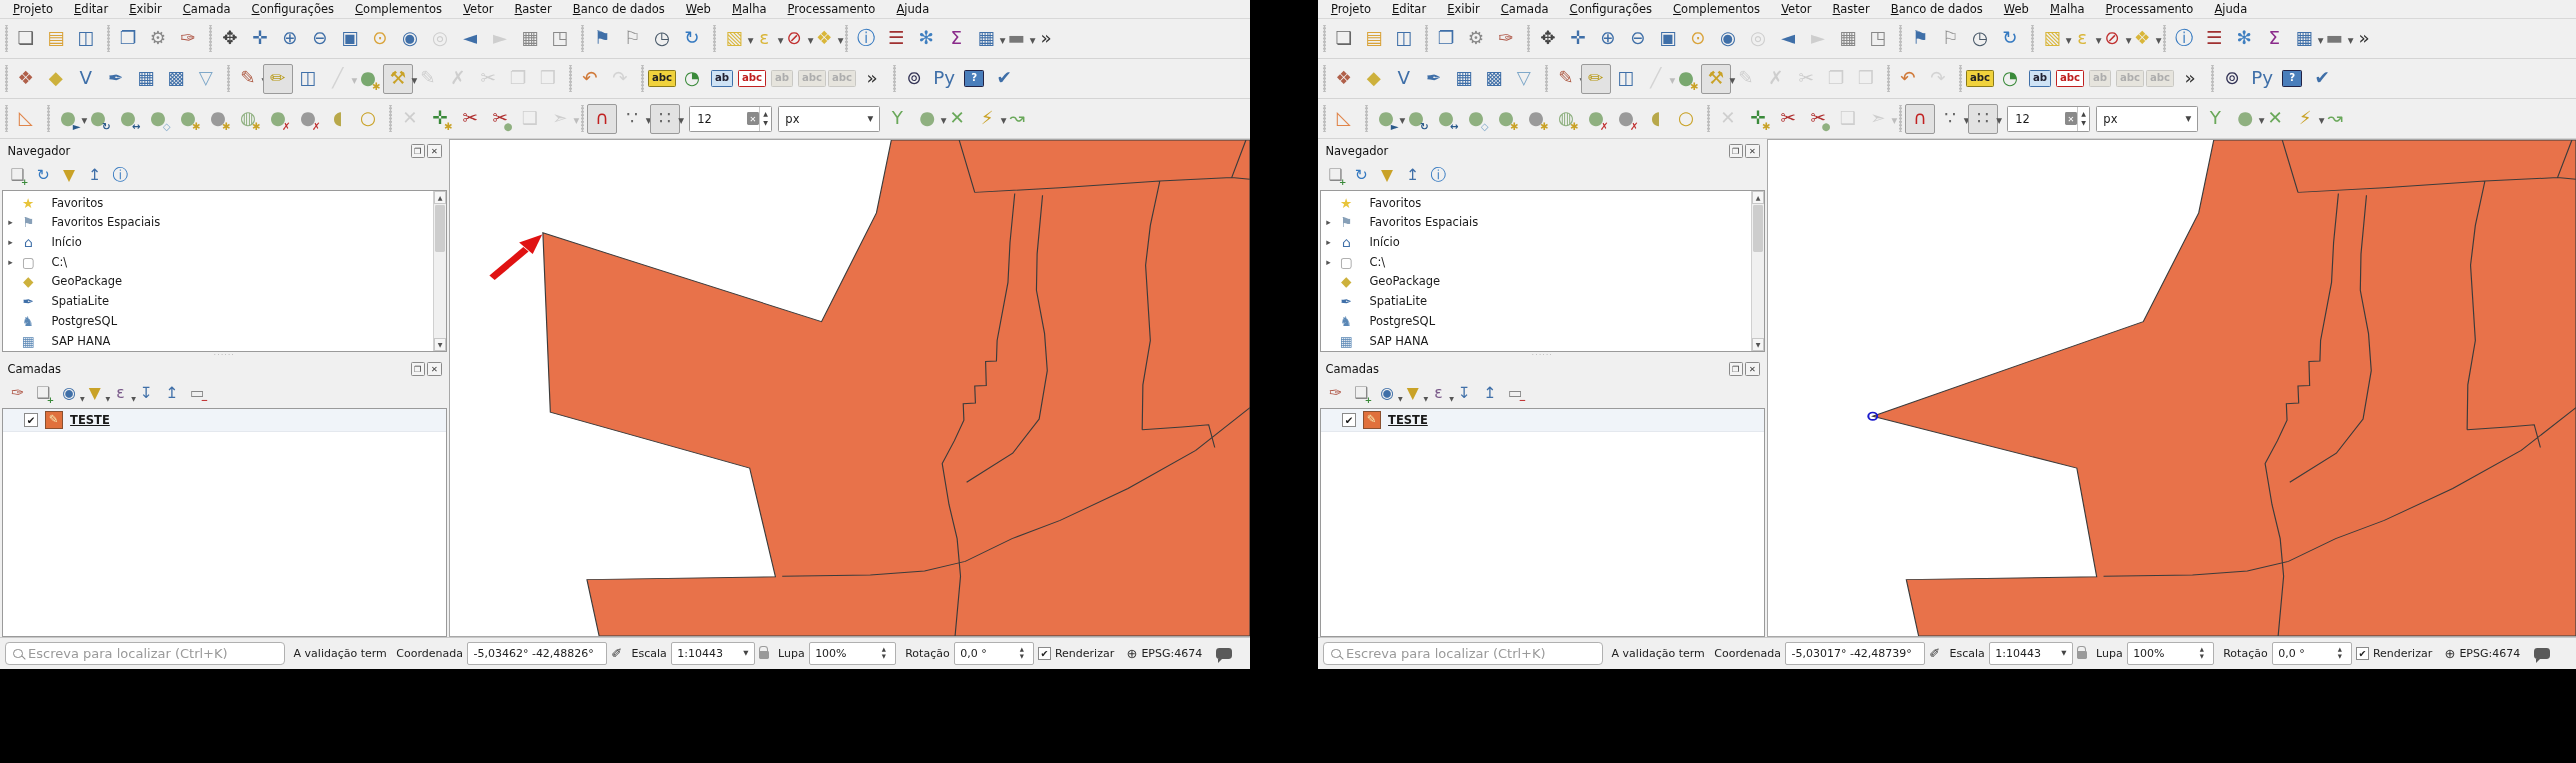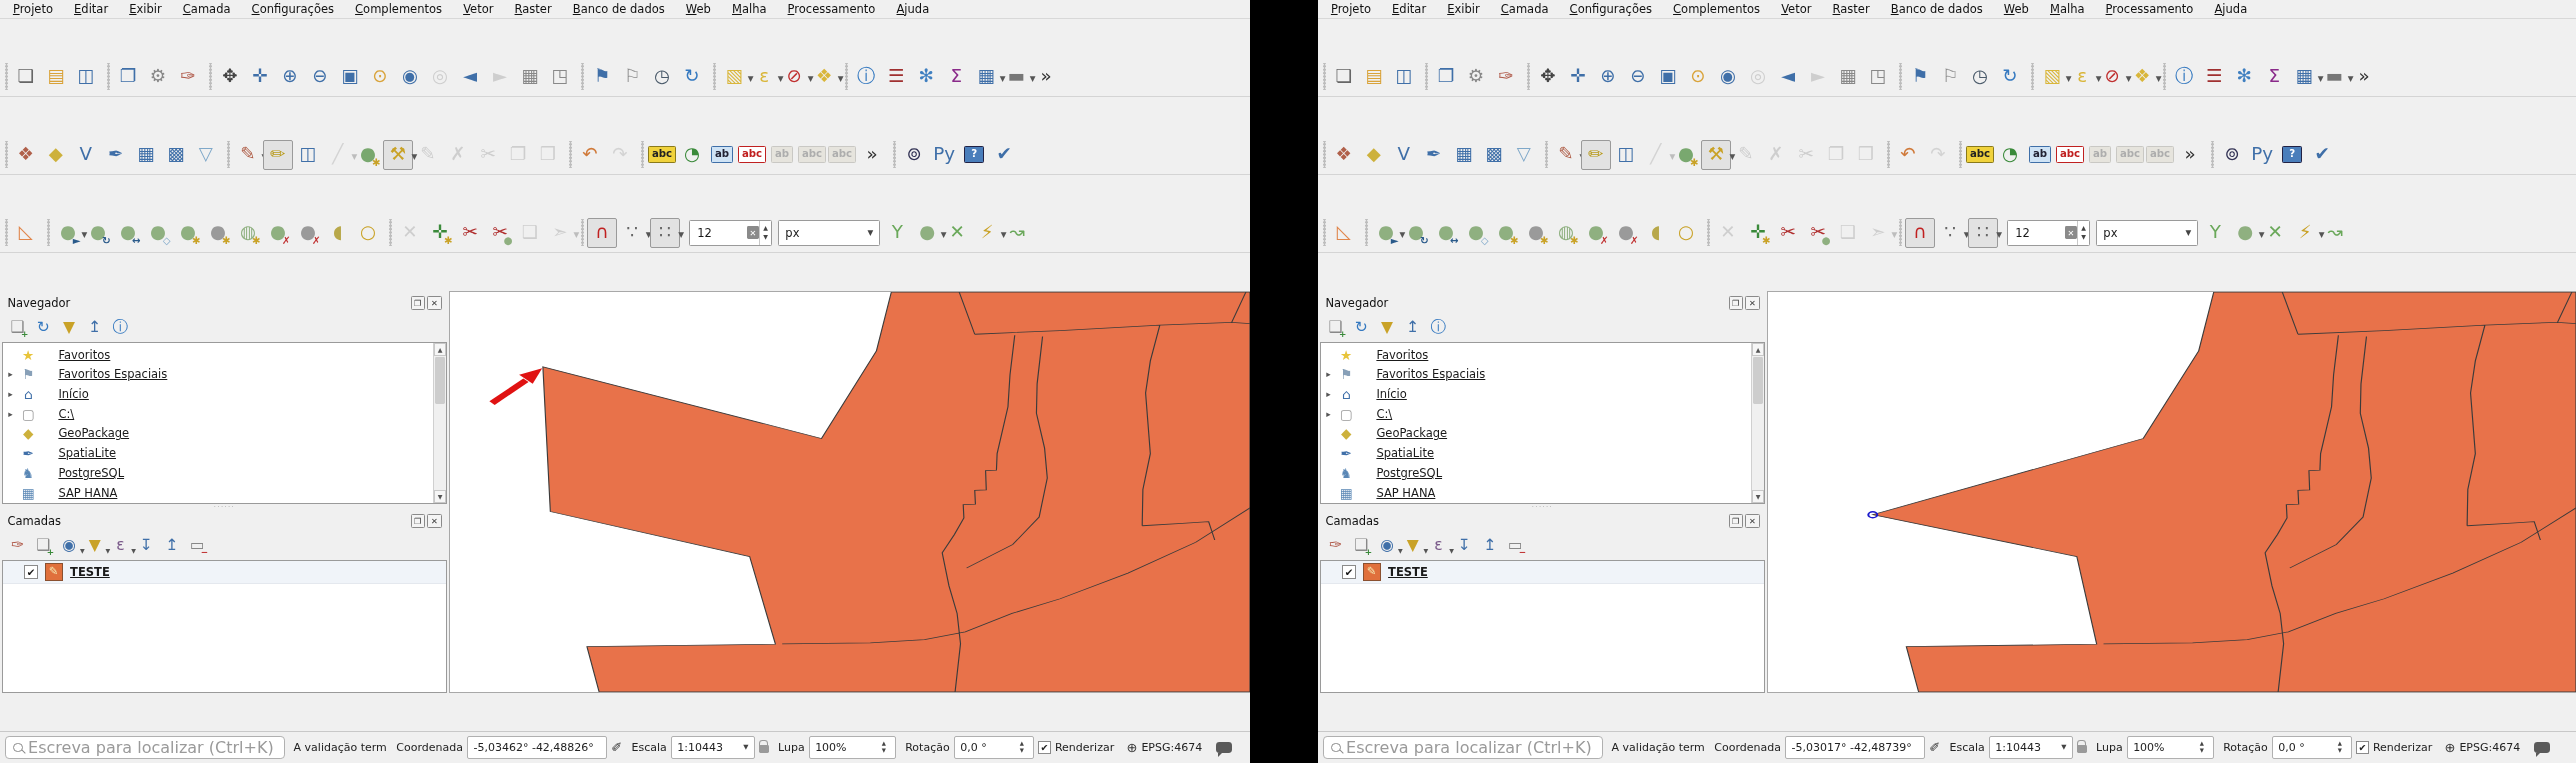--- a/index.html
+++ b/index.html
@@ -1,18 +1,18 @@
 <!DOCTYPE html>
 <html style="font-size:11px"><head>
 <meta charset="utf-8">
 <style>
   * { box-sizing: border-box; margin: 0; padding: 0; }
   html,body { width: 2576px; height: 763px; }
   body { background:#000; position:relative; font-family:"DejaVu Sans", sans-serif; color:#1a1a1a; }
-  .win { position:absolute; top:0; height:763px; background:#f0f0f0; overflow:hidden; display:flex; flex-direction:column;gap:38px; }
+  .win { position:absolute; top:0; height:669px; background:#f0f0f0; overflow:hidden; display:flex; flex-direction:column; }
   .win-left { left:0; width:1250px; }
   .win-right { left:1318px; width:1258px; }
   .divider { position:absolute; top:0; left:1250px; width:68px; height:763px; background:#000; }
 
   
   .menubar { height:19px; background:#f0f0f0; border-bottom:0.7px solid #d8d8d8; display:flex; align-items:center; padding-left:4.1px; flex:none; }
   .menu-item { display:inline-block; font-size:11.5px; padding:1.4px 8.8px; color:#111; cursor:default; }
   .menu-item::first-letter { text-decoration:underline; }
 
   
@@ -51,21 +51,21 @@
   .panel-tools { height:28.5px; display:flex; align-items:center; padding:0 4.1px; gap:2.7px; flex:none; }
   .ptool { position:relative; width:23px; height:23px; display:flex; align-items:center; justify-content:center; }
   .ptool .g { font-size:15.6px; line-height:1; }
   .ptool .bdg { position:absolute; right:0.7px; bottom:0; font-size:8.8px; font-weight:bold; }
   .ptool .dd { position:absolute; right:-4.1px; bottom:2.7px; font-size:6.1px; color:#555; }
   .panel-body { flex:1; background:#fff; border:0.7px solid #9a9a9a; position:relative; overflow:hidden; min-height:0; }
   .tree { padding-top:2px; }
   .tree-row { height:19.7px; display:flex; align-items:center; font-size:11.5px; }
   .tree-arrow { width:15px; text-align:center; color:#555; font-size:8.8px; flex:none; }
   .tree-icon { width:20.4px; text-align:center; font-size:13.6px; flex:none; }
-  .tree-label { margin-left:20px;text-decoration:underline; }
+  .tree-label { margin-left:13px; }
   .scrollbar { position:absolute; top:0; right:0; width:13px; height:100%; background:#f0f0f0; border-left:0.7px solid #d0d0d0; display:flex; flex-direction:column; }
   .sb-btn { height:13px; border:0.7px solid #c8c8c8; background:#f6f6f6; font-size:6.1px; color:#555; text-align:center; line-height:12.2px; flex:none; }
   .sb-btn.bottom { margin-top:auto; }
   .sb-thumb { margin:1.4px 1.4px; height:47px; background:#cdcdcd; border-radius:1.4px; }
   .splitter { height:6.1px; display:flex; align-items:center; justify-content:center; color:#9a9a9a; font-size:6.8px; letter-spacing:1.4px; flex:none; }
   .layer-row { height:23px; display:flex; align-items:center; background:#f0f4f9; border-bottom:0.7px solid #e4e8ee; }
   .layer-check { width:14.2px; height:14.2px; border:0.7px solid #8a8a8a; background:#fff; margin-left:21px; font-size:10.2px; text-align:center; line-height:13px; flex:none; }
   .layer-icon { width:18.3px; height:18.3px; background:#e0703c; border:0.7px solid #8a5030; margin-left:6.8px; position:relative; flex:none; }
   .layer-icon span { position:absolute; left:2.7px; top:0.7px; font-size:11.5px; color:#f4e8b0; }
   .layer-label { margin-left:6.8px; font-size:11.5px; font-weight:bold; text-decoration:underline; }
@@ -75,21 +75,21 @@
   .map-area svg { position:absolute; inset:0; width:100%; height:100%; }
   .poly { fill:#E8724A; stroke:#3b3b3b; stroke-width:1.7; }
   .mlines { fill:none; stroke:#3b3b3b; stroke-width:1.7; }
   .arrow-shaft { stroke:#e01212; stroke-width:11; }
   .arrow-head { fill:#e01212; }
   .vtx-marker { fill:none; stroke:#1a1acc; stroke-width:3; }
 
   
   .statusbar { height:32px; flex:none; background:#f0f0f0; border-top:0.7px solid #c8c8c8; display:flex; align-items:center; padding:0 5.4px; font-size:11px; color:#222; gap:4.1px; overflow:hidden; }
   .search-box { width:280px; height:22.4px; background:#fff; border:0.7px solid #b0b0b0; border-radius:4.1px; display:flex; align-items:center; padding:0 6.8px; gap:5.4px; flex:none; }
-  .search-box .ph { color:#9a9a9a; font-size:16px; }
+  .search-box .ph { color:#9a9a9a; font-size:13px; }
   .mag { width:9.5px; height:9.5px; border:1.4px solid #8a8a8a; border-radius:50%; position:relative; flex:none; }
   .mag::after { content:""; position:absolute; width:4.7px; height:1.4px; background:#8a8a8a; transform:rotate(45deg); right:-4.1px; bottom:-1.4px; }
   .sb-msg { white-space:nowrap; margin-left:4.1px; }
   .sb-label { white-space:nowrap; margin-left:5.4px; }
   .sb-input { height:22.4px; background:#fff; border:0.7px solid #b0b0b0; border-radius:2px; display:flex; align-items:center; padding:0 5.4px; white-space:nowrap; }
   .coord-input { width:140px; }
   .scale-combo { width:84px; }
   .sb-input .dda { margin-left:auto; font-size:6.8px; color:#444; }
   .sb-spin { display:flex; flex-direction:column; width:11px; }
   .sb-spin span { font-size:5.4px; color:#444; line-height:1.3; text-align:center; }

